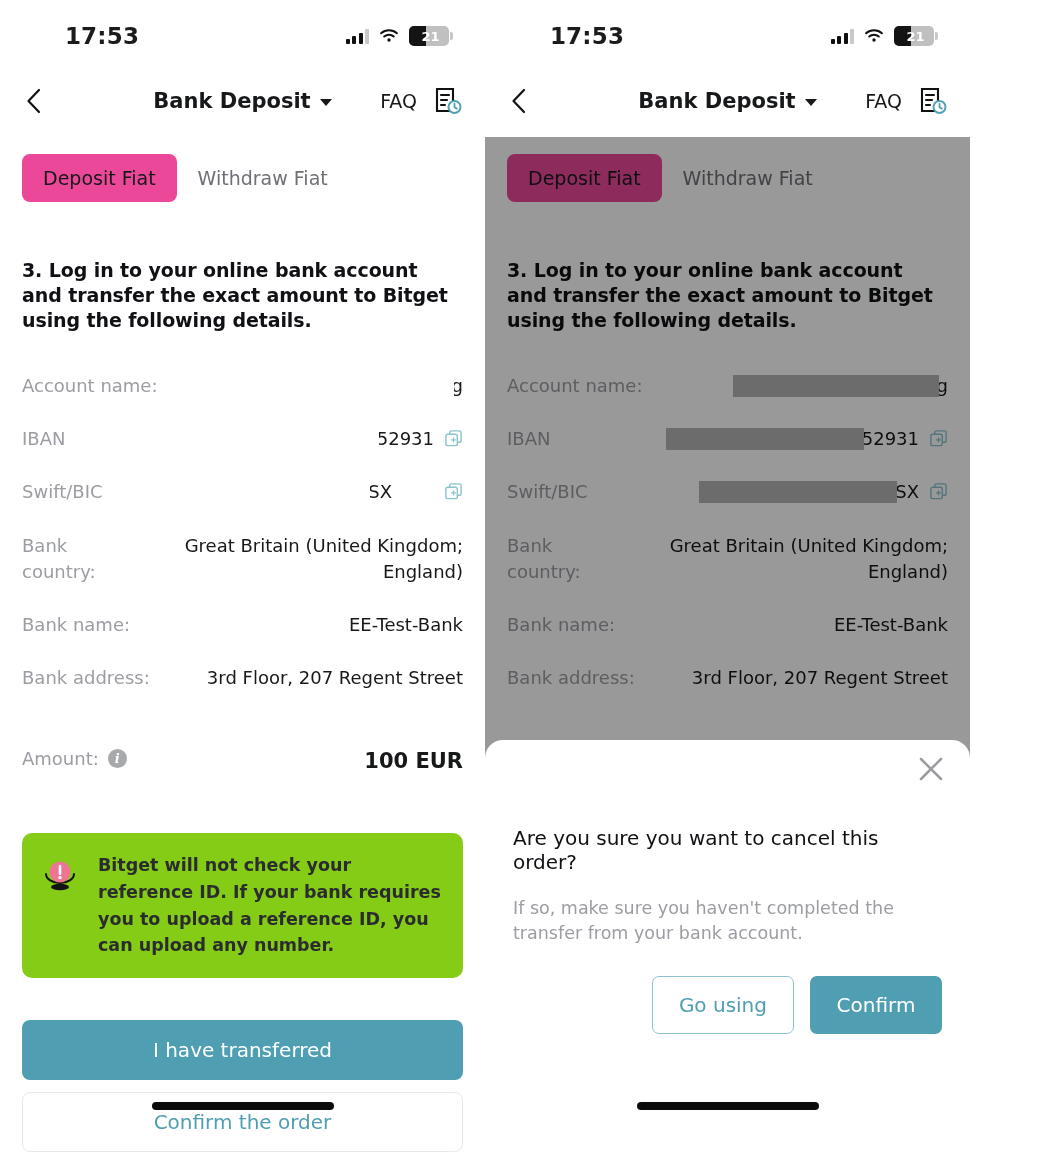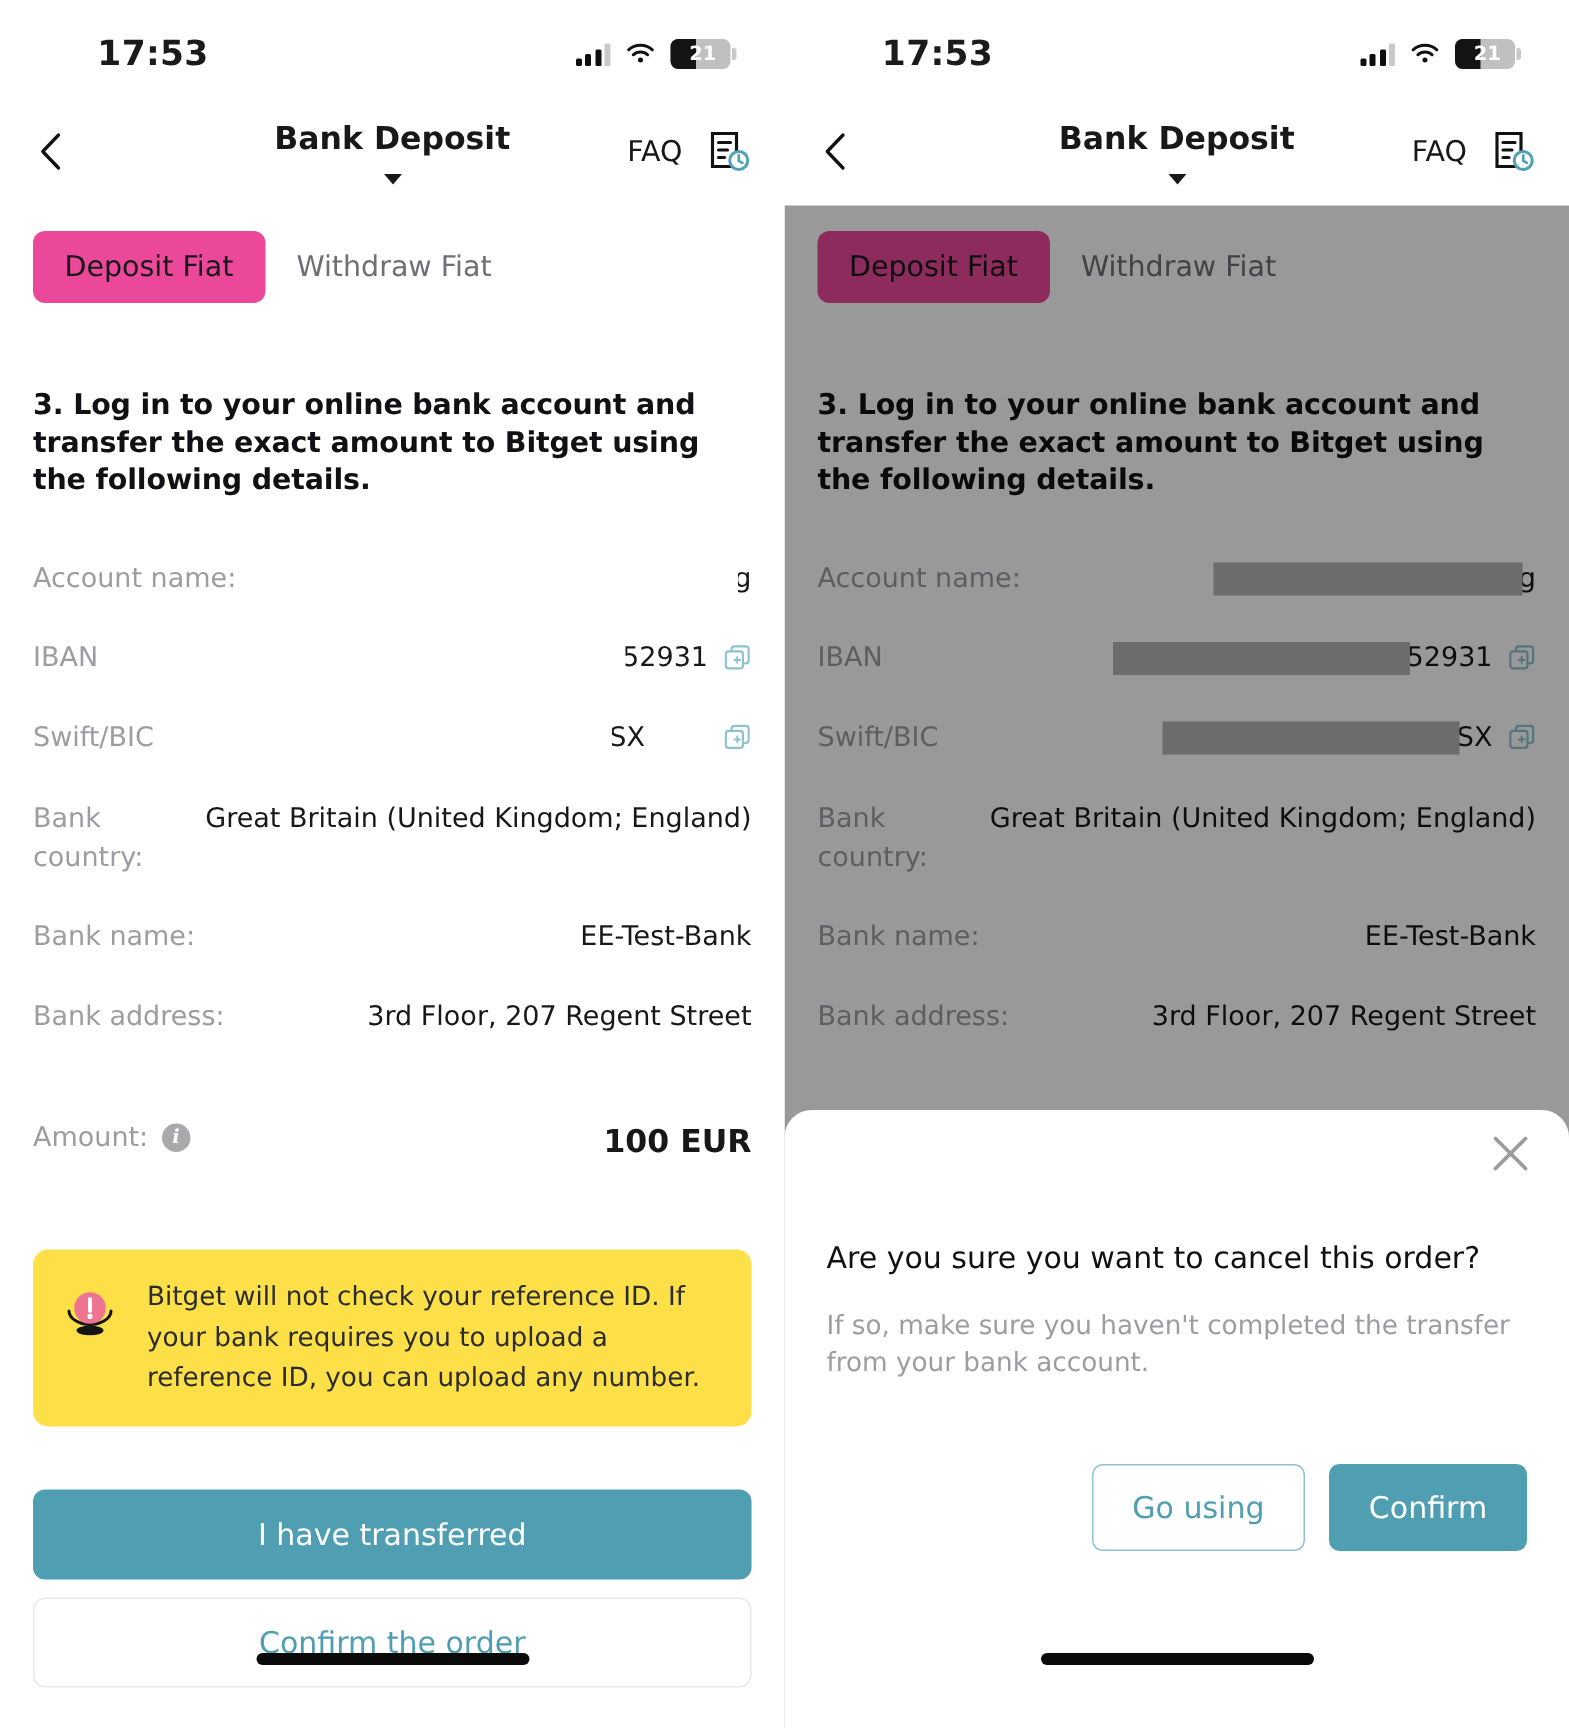--- a/index.html
+++ b/index.html
@@ -2,21 +2,21 @@
 <html><head>
 <meta charset="utf-8">
 <style>
   * { box-sizing: border-box; margin: 0; padding: 0; }
   html, body {
     width: 1046px; height: 1152px;
     background: #ffffff;
     font-family: "DejaVu Sans", "Liberation Sans", sans-serif;
     overflow: hidden;
   }
-  .screens { display: flex; width: 1046px; height: 1152px; }
+  .screens { display: flex; width: 970px; height: 1152px; }
   .phone {
     position: relative;
     width: 523px; height: 1152px;
     background: #ffffff;
     overflow: hidden;
   }
 
   
   .statusbar {
     height: 72px;
@@ -62,21 +62,20 @@
   }
   .back-chevron {
     width: 26px; height: 26px; display: flex; align-items: center; justify-content: center;
     cursor: pointer;
   }
   .nav-title {
     position: absolute; left: 0; right: 0; text-align: center;
     font-size: 21px; font-weight: 600; color: #17181a;
     display: flex; align-items: center; justify-content: center; gap: 9px;
     pointer-events: none;
-    flex-direction: column;
   }
   .nav-title .caret {
     width: 0; height: 0; border-left: 6px solid transparent;
     border-right: 6px solid transparent; border-top: 7px solid #17181a;
     display: inline-block; margin-top: 3px;
   }
   .nav-right {
     margin-left: auto; display: flex; align-items: center; gap: 16px;
     position: relative; z-index: 3;
   }
@@ -129,23 +128,23 @@
 
   
   .redact {
     position: absolute; right: 100%; top: 2px; height: 22px;
     background: #ffffff; margin-right: -2px;
   }
 
   
   .warn {
     margin-top: 44px;
-    background: #fde047; border-radius: 10px;
+    background: #84cc16; border-radius: 10px;
     padding: 19px 20px 19px 18px;
-    display: flex; gap: 18px; align-items: flex-start;
+    display: flex; gap: 18px; align-items: flex-start; font-weight: bold;
   }
   .warn .wtext {
     font-size: 17.5px; color: #2b2c2f; line-height: 1.52;
   }
   .warn-ico { width: 40px; height: 40px; flex: 0 0 auto; margin-top: 4px; }
 
   
   .btn {
     height: 60px; border-radius: 8px;
     display: flex; align-items: center; justify-content: center;

